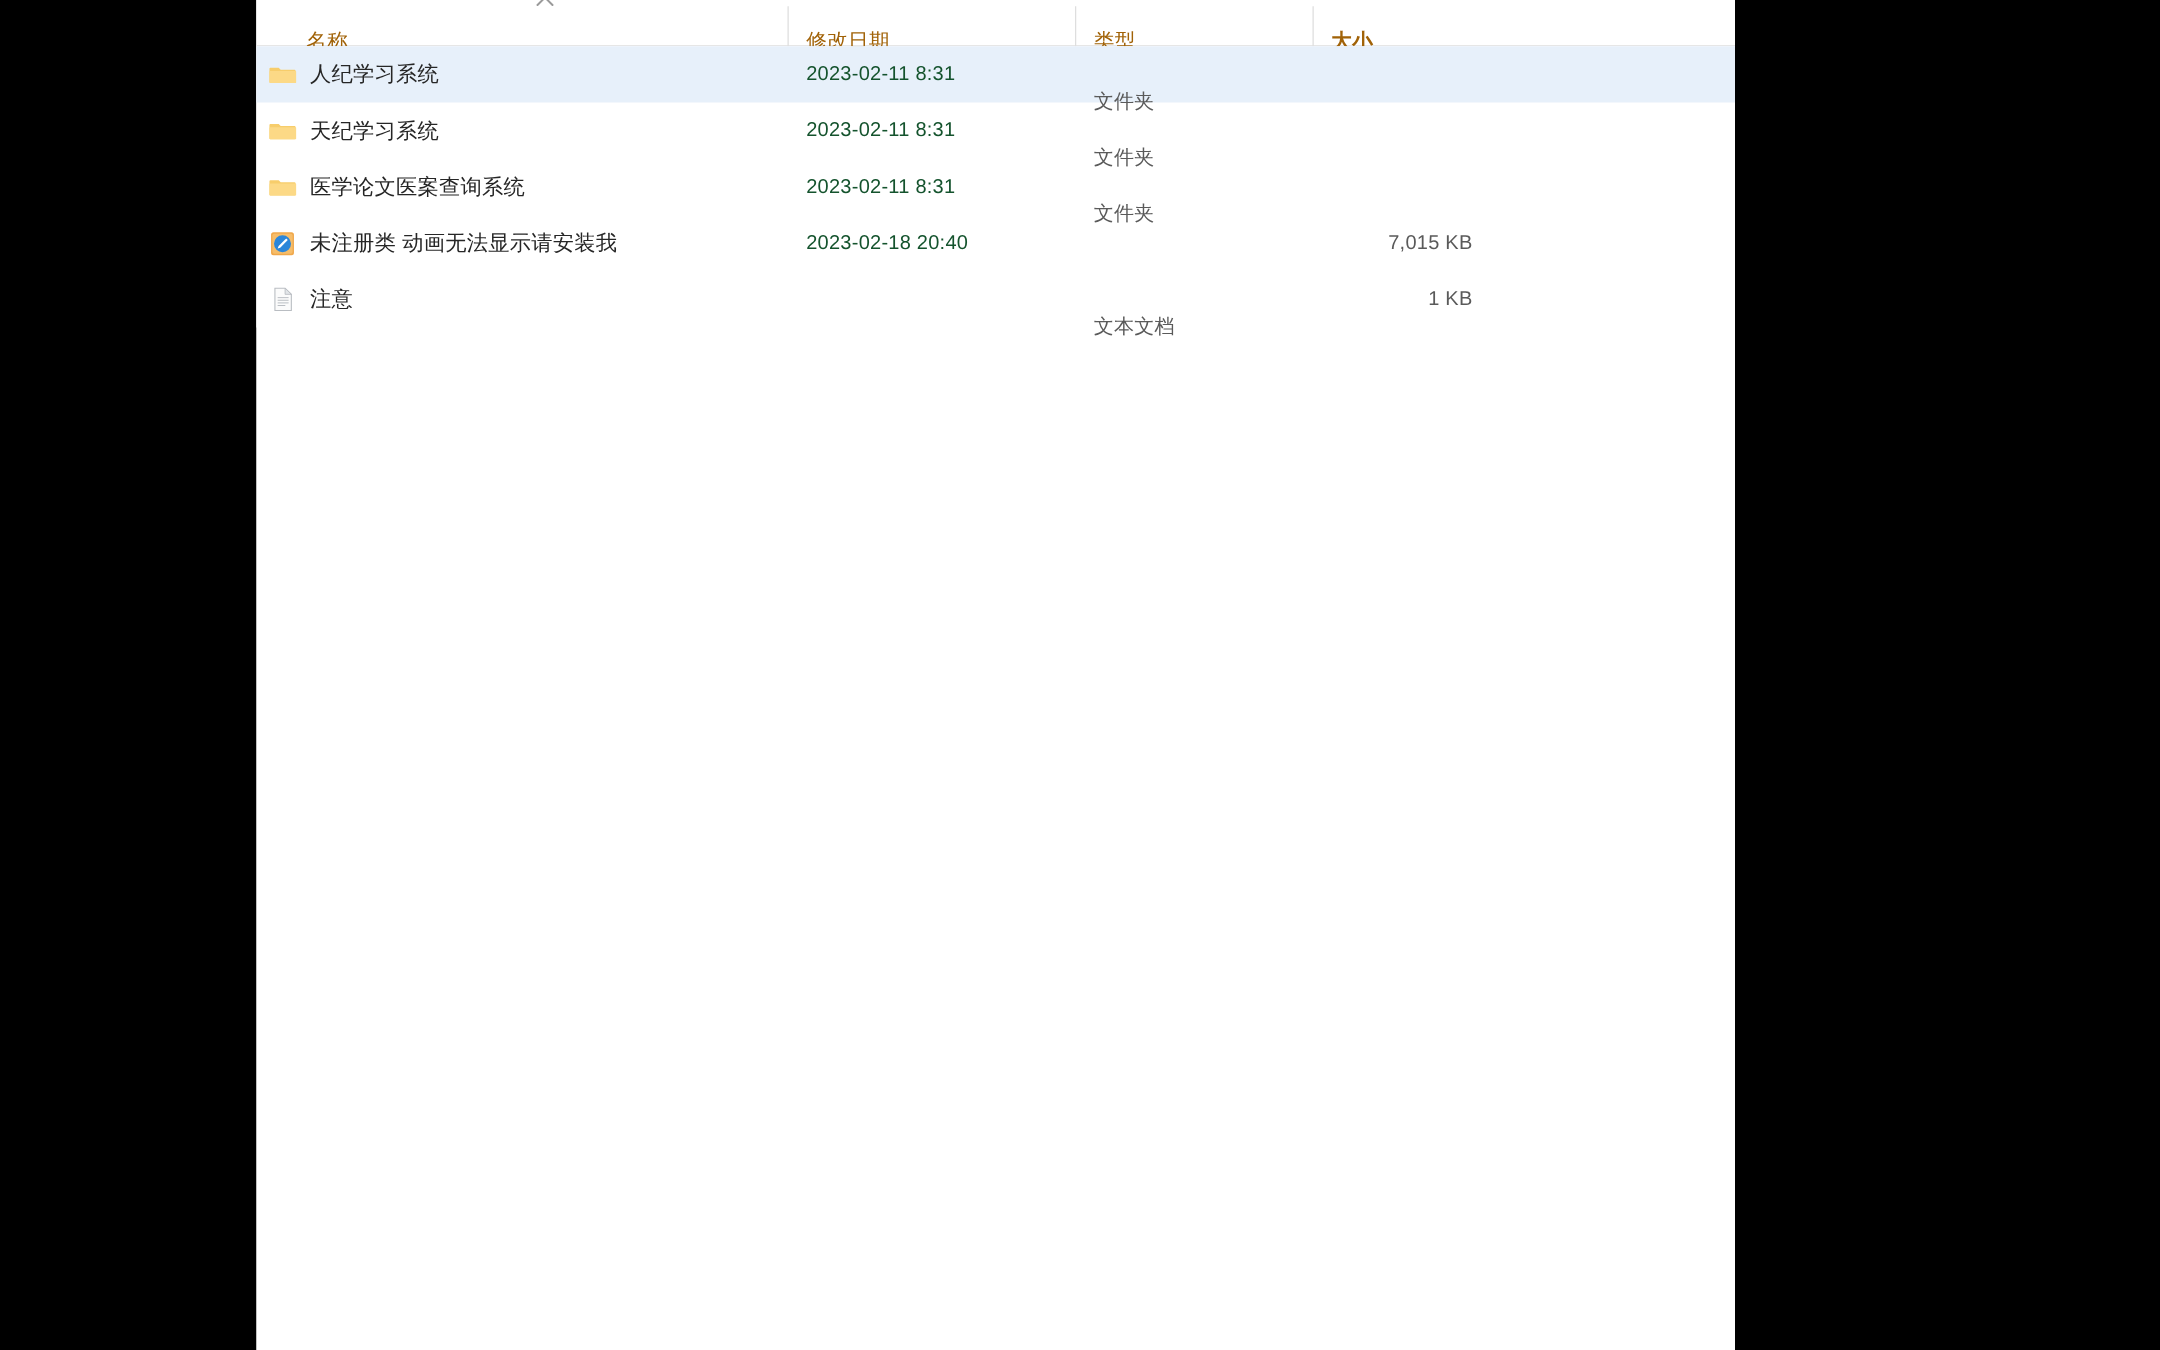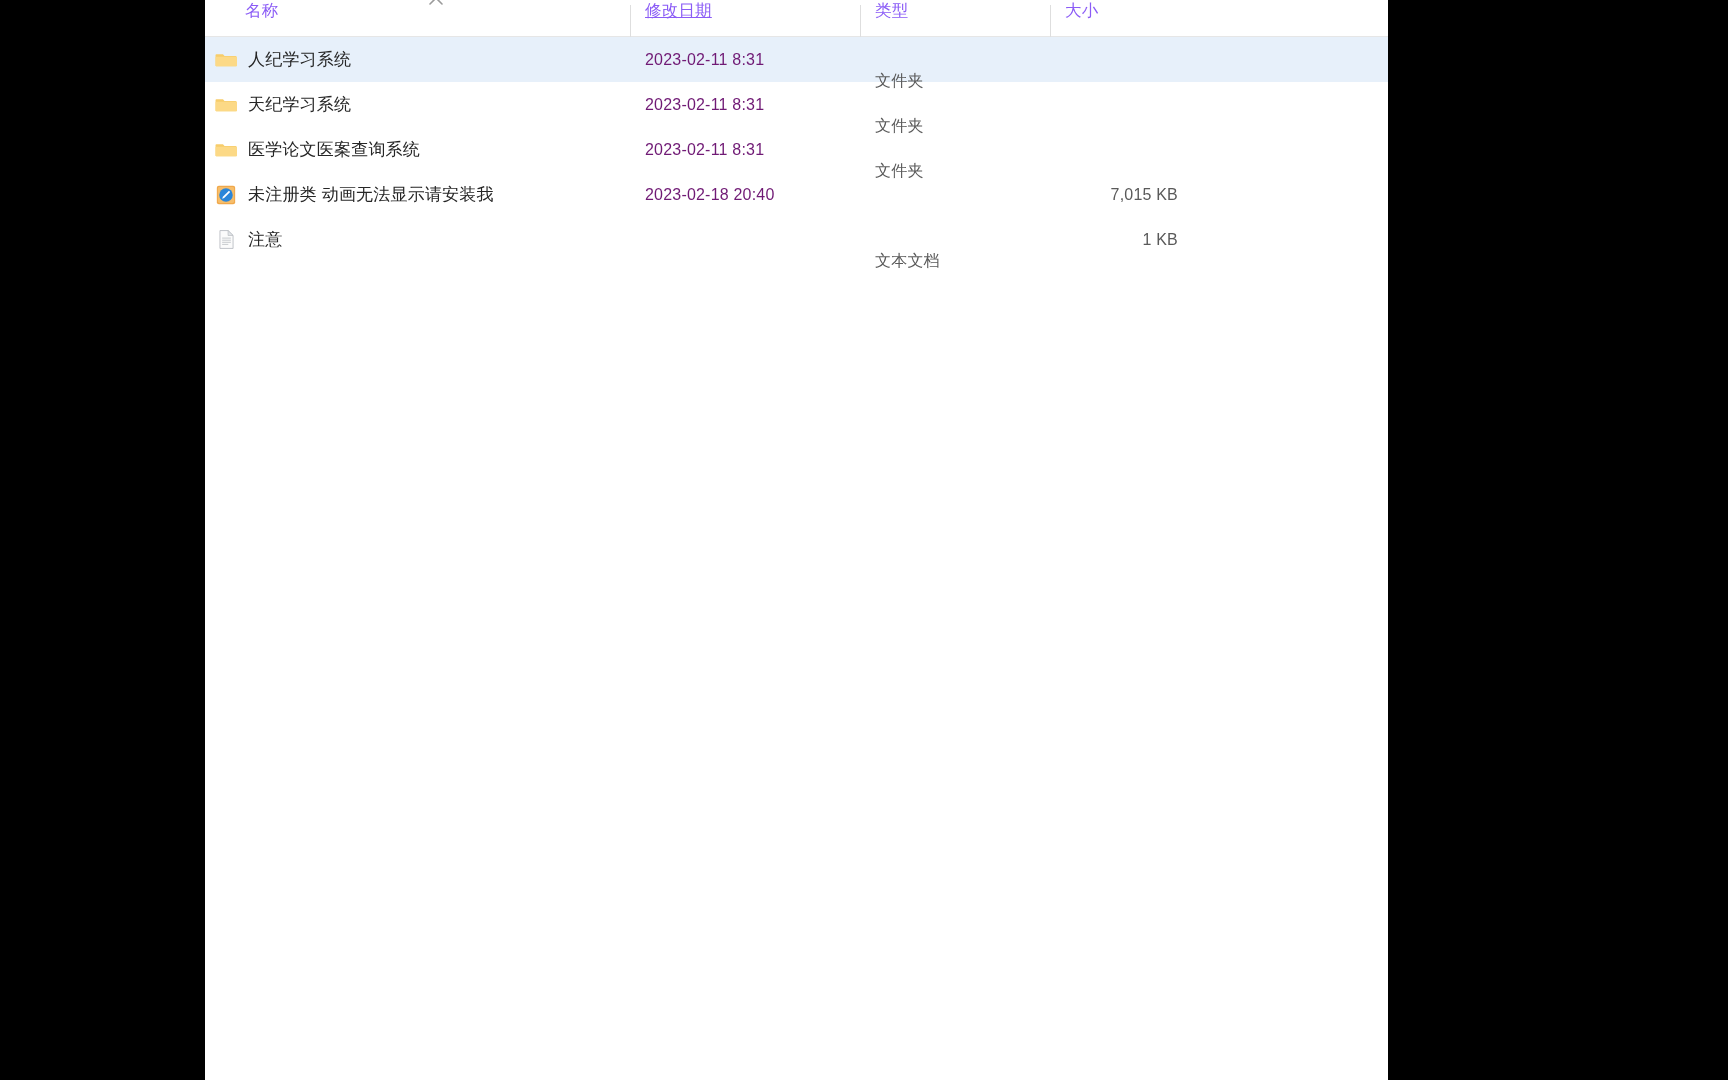--- a/index.html
+++ b/index.html
@@ -36,23 +36,23 @@
     height: 36px;
     background: #ffffff;
     border-bottom: 1px solid #e6e6e6;
   }
 
   .col-head {
     position: absolute;
     top: 0;
     height: 44px;
     display: flex;
-    align-items: flex-start;
+    align-items: flex-end;
     font-size: 16.5px;
-    color: #8b5cf6;
+    color: #a16207;
     letter-spacing: 0.2px;
     box-sizing: border-box;
     white-space: nowrap;
   }
 
   .col-head .col-sep {
     position: absolute;
     left: 0;
     top: 5px;
     bottom: 5px;
@@ -61,21 +61,21 @@
   }
 
   .col-head .col-label {
     padding-left: 15px;
   }
 
   
   #head-name     { left: 30px;  width: 395px; }
   #head-date     { left: 425px; width: 230px; text-decoration: underline; }
   #head-type     { left: 655px; width: 190px; }
-  #head-size     { left: 845px; width: 140px; }
+  #head-size     { left: 845px; width: 140px; font-weight: bold; }
 
   #head-name .col-label { padding-left: 10px; }
 
   
   #sort-indicator {
     position: absolute;
     left: 222px;
     top: -7px;
     width: 18px;
     height: 16px;
@@ -105,21 +105,21 @@
     display: flex;
     align-items: center;
     height: 45px;
     font-size: 16.5px;
     color: #3b3b3b;
     white-space: nowrap;
     box-sizing: border-box;
   }
 
   .cell-name { left: 10px;  width: 415px; }
-  .cell-date { left: 425px; width: 230px; padding-left: 15px; color: #701a75; }
+  .cell-date { left: 425px; width: 230px; padding-left: 15px; color: #14532d; }
   .cell-type { left: 655px; width: 190px; padding-left: 15px; color: #5a5a5a; margin-top: 43px; }
   .cell-size { left: 845px; width: 140px; padding-right: 12px; color: #5a5a5a;
                justify-content: flex-end; }
 
   .icon-box {
     width: 22px;
     height: 22px;
     margin-right: 11px;
     flex: 0 0 auto;
     display: flex;

